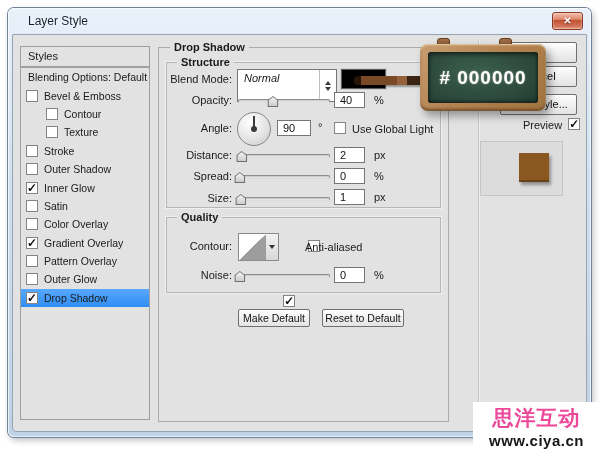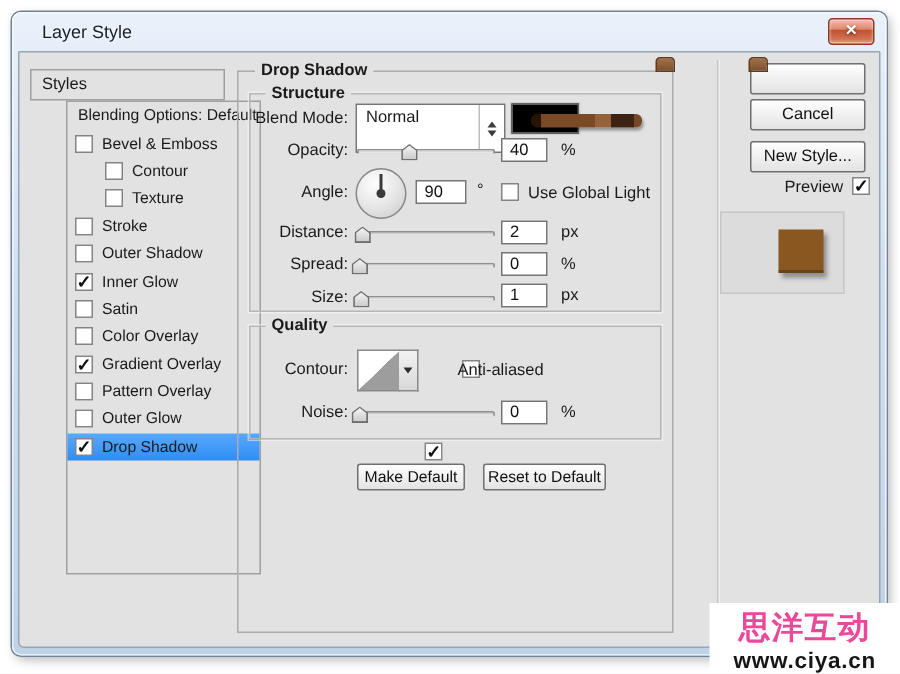--- a/index.html
+++ b/index.html
@@ -21,22 +21,22 @@
   .client{position:absolute;left:4px;right:4px;top:26px;bottom:5px;background:#e2e2e2;
           border:1px solid #96a5b4;border-radius:1px 1px 4px 4px;}
 
   
   .content{position:absolute;left:0;top:0;width:600px;height:449px;}
   .abs{position:absolute;}
 
   
   .styles-box{left:20px;top:46px;width:130px;height:21px;border:1px solid #9f9f9f;box-sizing:border-box;
               line-height:19px;padding-left:7px;}
-  .sidebar-list{left:20px;top:67px;width:130px;height:316px;border:1px solid #9f9f9f;box-sizing:border-box;
-                font-size:10.5px;margin-left:24px;}
+  .sidebar-list{left:20px;top:67px;width:130px;height:353px;border:1px solid #9f9f9f;box-sizing:border-box;
+                font-size:10.5px;}
   .sb-row{display:flex;align-items:center;height:18.4px;padding-left:5px;white-space:nowrap;overflow:hidden;}
   .sb-row.first{padding-left:7px;}
   .sb-row.indent{padding-left:25px;}
   .sb-row.sel{background:linear-gradient(#58a9ff,#2f8df2);}
   .cb{position:relative;display:inline-block;width:12px;height:12px;background:#fff;border:1px solid #848484;
       box-sizing:border-box;flex:none;margin-right:6px;}
   .cb.checked::after{content:"✓";position:absolute;left:0;top:-2px;font-size:12px;font-weight:bold;color:#111;}
 
   
   .panel-outer{left:158px;top:47px;width:289px;height:373px;border:1px solid #ababab;}
@@ -198,21 +198,21 @@
 
     
     <div class="abs panel-outer"></div>
     <span class="legend" style="left:170px;top:41px;">Drop Shadow</span>
 
     
     <div class="abs group-box structure-box"></div>
     <span class="legend" style="left:177px;top:56px;">Structure</span>
 
     <span class="flabel" style="top:73px;">Blend Mode:</span>
-    <div class="dropdown" style="left:237px;top:69px;width:100px;height:33px;">
+    <div class="dropdown" style="left:237px;top:69px;width:100px;height:33px;font-style:italic;">
       <span class="dd-text">Normal</span>
       <span class="dd-arrows">
           <i class="up"></i>
           <i class="down"></i>
         </span>
     </div>
     <div class="color-swatch" style="left: 341px; top: 69px; width: 45px; height: 20px; background: rgb(0, 0, 0);"></div>
 
     <span class="flabel" style="top:94px;">Opacity:</span>
     <div class="slider" style="left:238px;top:95px;width:92px;">
@@ -298,19 +298,24 @@
     <div class="btn btn-right" style="top:94px;">New Style...</div>
     <span class="cb checked abs" style="left:505px;top:118px;"></span>
     <span class="unit" style="left:523px;top:119px;">Preview</span>
     <div class="abs preview-panel"></div>
     <div class="abs preview-swatch" style="background: rgb(138, 87, 33);"></div>
   </div>
 
   <div class="chalk-stick"></div>
   <div class="board-tab" style="left:437px;top:38px;"></div>
   <div class="board-tab" style="left:499px;top:38px;"></div>
+  <div class="chalkboard">
+    <div class="board-surface">
+      <span class="board-text"># 000000</span>
+    </div>
+  </div>
 
   <div class="abs watermark">
     <span class="wm1">思洋互动</span>
     <span class="wm2">www.ciya.cn</span>
   </div>
 
 </div>
 
 </body></html>

